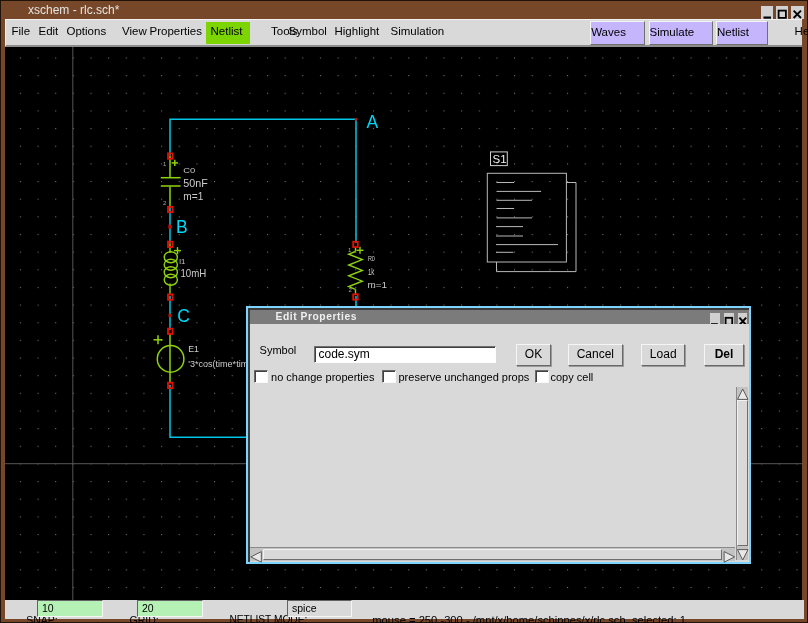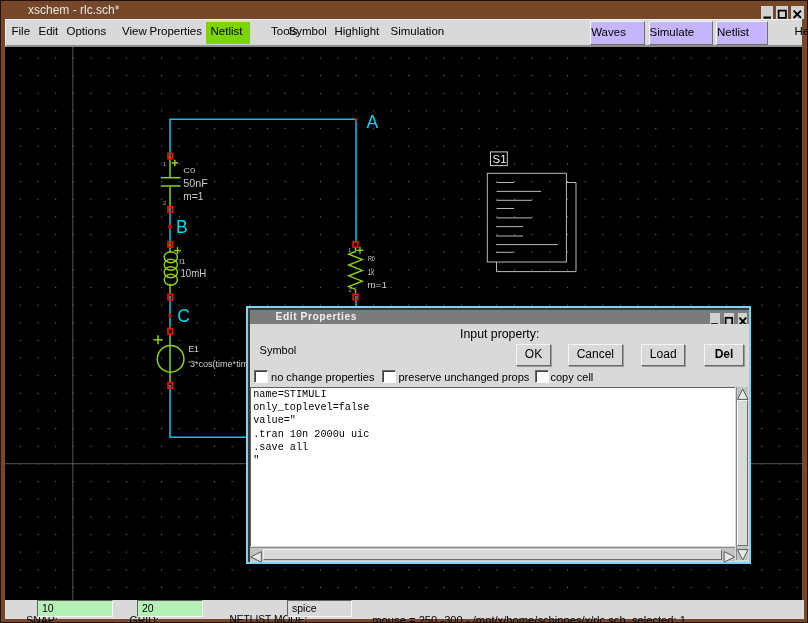--- a/index.html
+++ b/index.html
@@ -163,62 +163,55 @@
     <text x="158" y="119.3">1</text>
     <text x="157.9" y="158.2">2</text>
     <text x="343" y="205.1">1</text>
     <text x="343.6" y="244.9">2</text>
   </g>
 </svg>
 </div>
 
 <div id="statusbar" class="abs">
   <div class="slabel" style="left:1.2px;">SNAP:</div>
-  <div class="sentry" style="left:32.4px; width:76px; background:#b5f1b5;">10</div>
+  <div class="sentry" style="left:32.4px; width:66px; background:#b5f1b5;">10</div>
   <div class="slabel" style="left:104.6px;">GRID:</div>
   <div class="sentry" style="left:132.3px; width:66px; background:#b5f1b5;">20</div>
   <div class="slabel" style="left:204.4px; font-size:10.2px;">NETLIST MODE:</div>
   <div class="sentry" style="left:282.4px; width:65px; background:#d9d9d9;">spice</div>
   <div class="slabel" style="left:347.3px; font-size:11.2px;">mouse = 250 -300 - /mnt/x/home/schippes/x/rlc.sch&nbsp; selected: 1</div>
 </div>
 
 <div id="dialog" class="abs" style="left:245.7px; top:306.3px; width:505.8px; height:257.3px; background:#383838; border:2px solid #7dd3fc;">
   <div class="abs" style="left:2px; top:1.4px; width:499.8px; height:14.3px; background:#7b7b7b;"></div>
   <div class="abs" style="left:27.8px; top:2.6px; font-size:10.3px; font-weight:bold; color:#efefef; letter-spacing:0.55px;">Edit Properties</div>
   <div class="abs" style="left:462.3px; top:4.7px; width:9.6px; height:10.6px; background:#d0d0d0;"><svg width="9.6" height="10.6">
         <rect x="1" y="7.2" width="6.8" height="2" fill="#000"></rect>
       </svg></div>
   <div class="abs" style="left:476.6px; top:4.7px; width:9.6px; height:10.6px; background:#d0d0d0;"><svg width="9.6" height="10.6">
         <rect x="1.6" y="1.8" width="6.6" height="7" fill="none" stroke="#000" stroke-width="1.8"></rect>
       </svg></div>
   <div class="abs" style="left:490.2px; top:4.7px; width:9.6px; height:10.6px; background:#d0d0d0;"><svg width="9.6" height="10.6">
         <path d="M1.4 1.6 L8.2 9 M8.2 1.6 L1.4 9" stroke="#000" stroke-width="1.9"></path>
       </svg></div>
   <div class="abs" style="left:2px; top:15.7px; width:499.8px; height:237.6px; background:#d9d9d9;"></div>
-  <div class="abs" style="left:0; top:18.6px; width:504px; text-align:center; font-size:12.3px; color:#000;">Input property:</div>
   <div class="abs" style="left:11.9px; top:35.6px; font-size:11px; color:#000;">Symbol</div>
+  <div class="abs" style="left:66.3px; top:37.6px; width:182.5px; height:17.5px; background:#fff;
+       border-top:1.4px solid #707070; border-left:1.4px solid #707070; border-bottom:1.4px solid #fdfdfd; border-right:1.4px solid #fdfdfd;
+       box-shadow:inset 1px 1px 0 #3f3f3f; font-size:12px; line-height:14.5px; padding-left:3.5px;">code.sym</div>
   <div class="dbtn" style="left:268.3px; width:35px;">OK</div>
   <div class="dbtn" style="left:320.4px; width:54.5px;">Cancel</div>
   <div class="dbtn" style="left:393.7px; width:43.7px;">Load</div>
   <div class="dbtn" style="left:456px; width:40.6px;font-weight:bold;">Del</div>
   <div class="dcheck" style="left:6.8px;"></div>
   <div class="dcklabel" style="left:23.4px;">no change properties</div>
   <div class="dcheck" style="left:134.8px;"></div>
   <div class="dcklabel" style="left:150.8px;">preserve unchanged props</div>
   <div class="dcheck" style="left:287.7px;"></div>
   <div class="dcklabel" style="left:302.8px;">copy cell</div>
-  <div class="abs" style="left:2.7px; top:78.5px; width:484.8px; height:159.7px; background:#fff;
-       border-top:1.6px solid #606060; border-left:1.6px solid #606060;">
-    <pre style="font-family:'Liberation Mono', monospace; font-size:10.2px; line-height:13.1px; margin:0; padding:0.5px 0 0 1.8px; color:#000;">name=STIMULI
-only_toplevel=false
-value="
-.tran 10n 2000u uic
-.save all
-"</pre>
-  </div>
 
   <div class="abs" style="left:488.3px; top:78.5px; width:12.5px; height:173.7px; background:#c3c3c3; border-left:1px solid #8a8a8a;">
     <div class="abs" style="left:0.5px; top:0; width:11.5px; height:13px;"><svg width="11.5" height="13">
           <path d="M5.7 1 L11 11.4 L0.5 11.4 Z" fill="#e8e8e8" stroke="#5a5a5a" stroke-width="1"></path>
         </svg></div>
     <div class="abs" style="left:0.5px; top:13px; width:11px; height:146.5px; background:#d9d9d9;
          border-top:1.2px solid #f2f2f2; border-left:1.2px solid #f2f2f2; border-bottom:1.2px solid #6e6e6e; border-right:1.2px solid #6e6e6e;"></div>
     <div class="abs" style="left:0.5px; top:160.7px; width:11.5px; height:13px;"><svg width="11.5" height="13">
           <path d="M5.7 12 L11 1.6 L0.5 1.6 Z" fill="#e8e8e8" stroke="#5a5a5a" stroke-width="1"></path>
         </svg></div>

